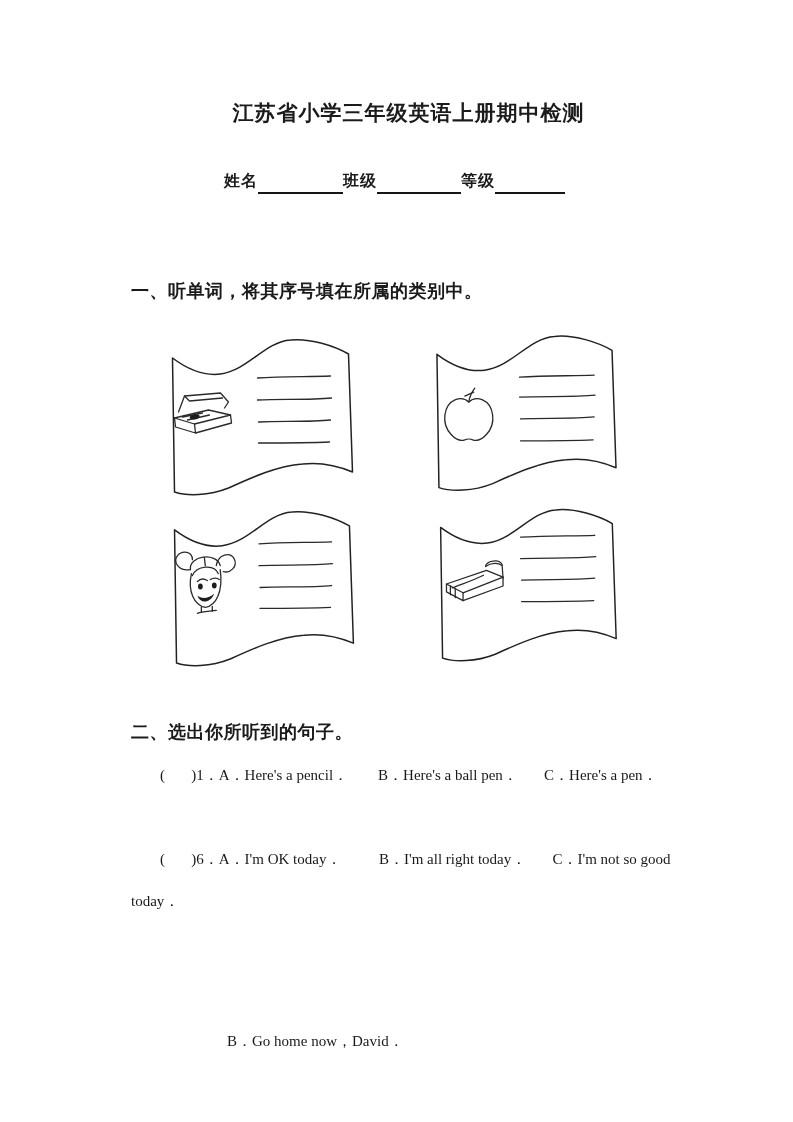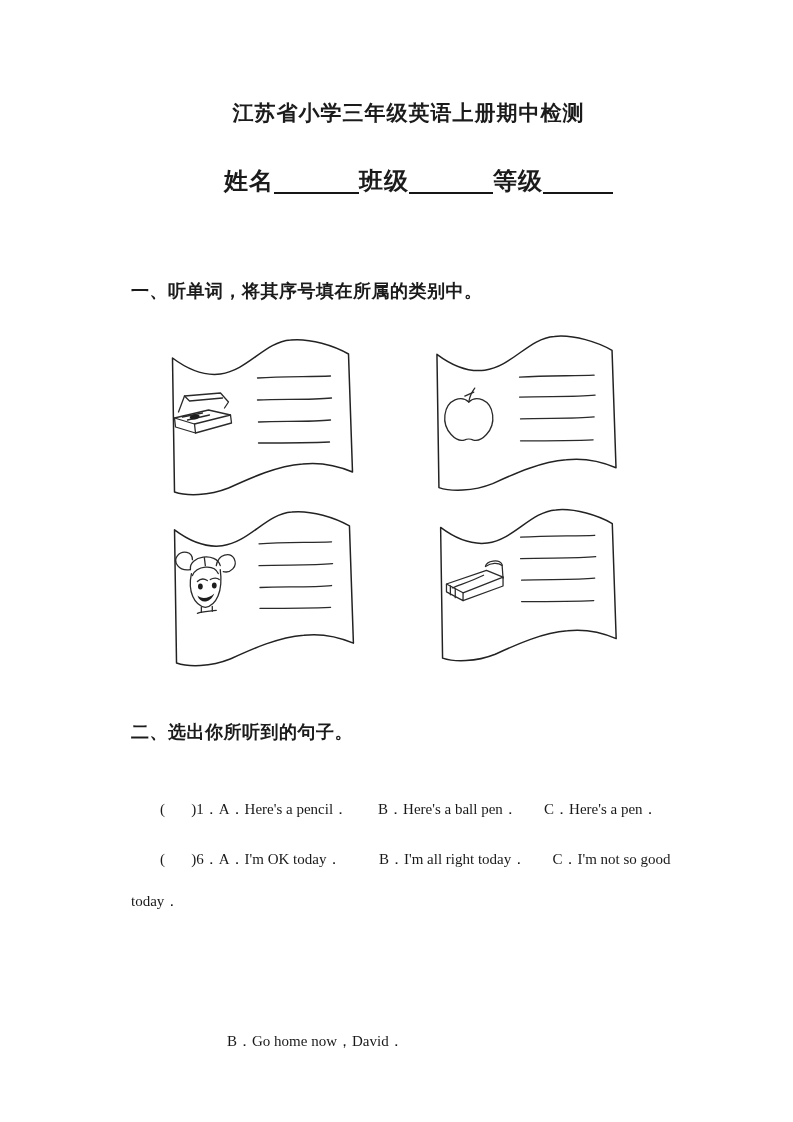--- a/index.html
+++ b/index.html
@@ -15,21 +15,21 @@
   .abs{position:absolute;}
   .title{
     left:0;top:99px;width:793px;
     text-align:center;
     font-size:21px;font-weight:700;letter-spacing:1px;
     white-space:pre;
   }
   .name-row{
     left:212px;top:168px;
     display:flex;align-items:flex-start;
-    font-size:24px;font-weight:700;letter-spacing:1px;
+    font-size:16px;font-weight:700;letter-spacing:1px;
     line-height:26px;
   }
   .blank{
     display:inline-block;height:24px;
     border-bottom:2px solid #161616;
   }
   .blank.b1{width:85px;}
   .blank.b2{width:84px;}
   .blank.b3{width:70px;}
   .subtitle{
@@ -38,21 +38,21 @@
   }
   .sec-heading{
     font-size:18px;font-weight:700;letter-spacing:.5px;white-space:pre;
   }
   .sec1{left:119px;top:279px;}
   .sec2{left:119px;top:720px;}
   .flag{position:absolute;}
   .qline{
     font-size:15px;line-height:20px;white-space:pre;color:#191919;
   }
-  .q0{left:148px;top:799px;}
+  .q0{left:148px;top:765px;}
   .q1{left:148px;top:807px;}
   .q2{left:148px;top:849px;}
   .q3{left:119px;top:891px;}
   .q4{left:148px;top:933px;}
   .q5{left:215px;top:1031px;text-align:right;}
   svg .ink{stroke:#222222;stroke-width:1.5;fill:none;stroke-linecap:round;stroke-linejoin:round;}
   svg .thin{stroke:#2a2a2a;stroke-width:1.3;fill:none;stroke-linecap:round;stroke-linejoin:round;}
   svg .fill{fill:#1d1d1d;stroke:none;}
 </style>
 </head>

